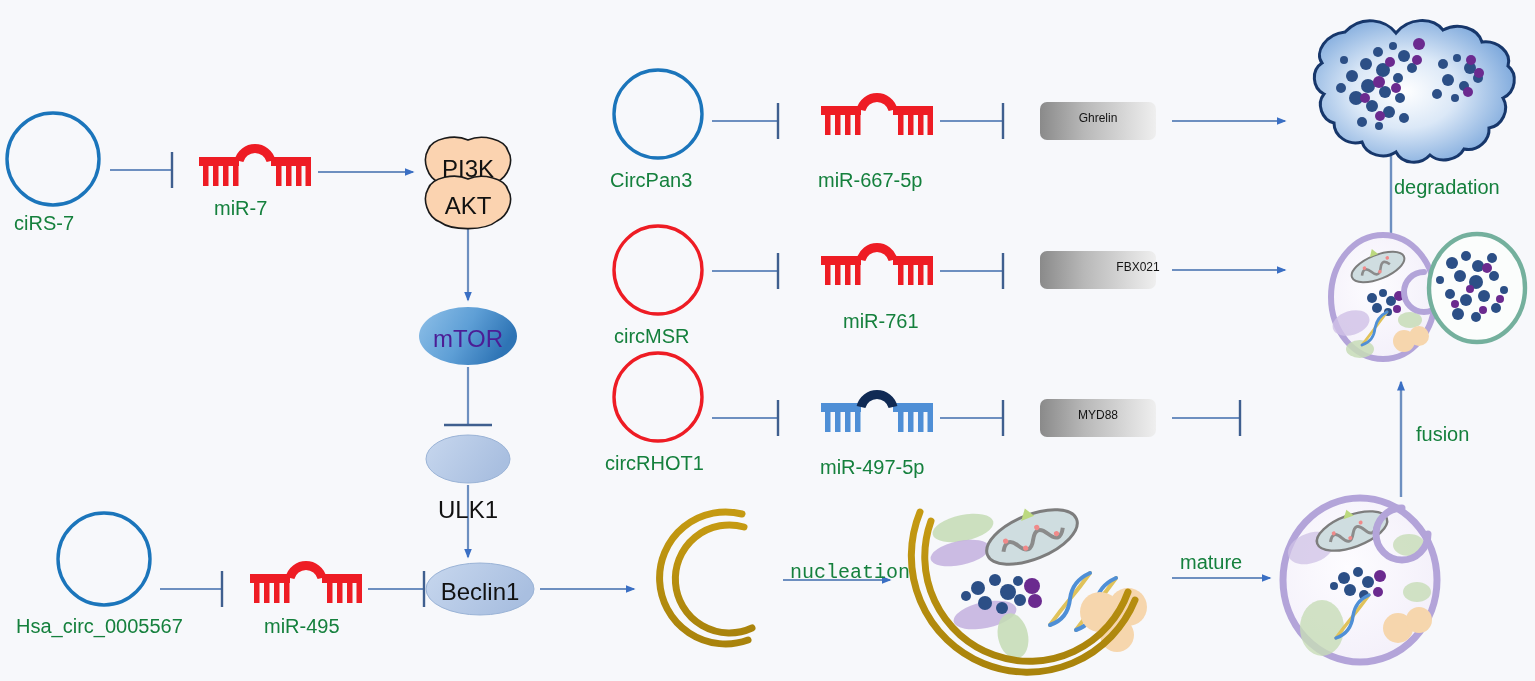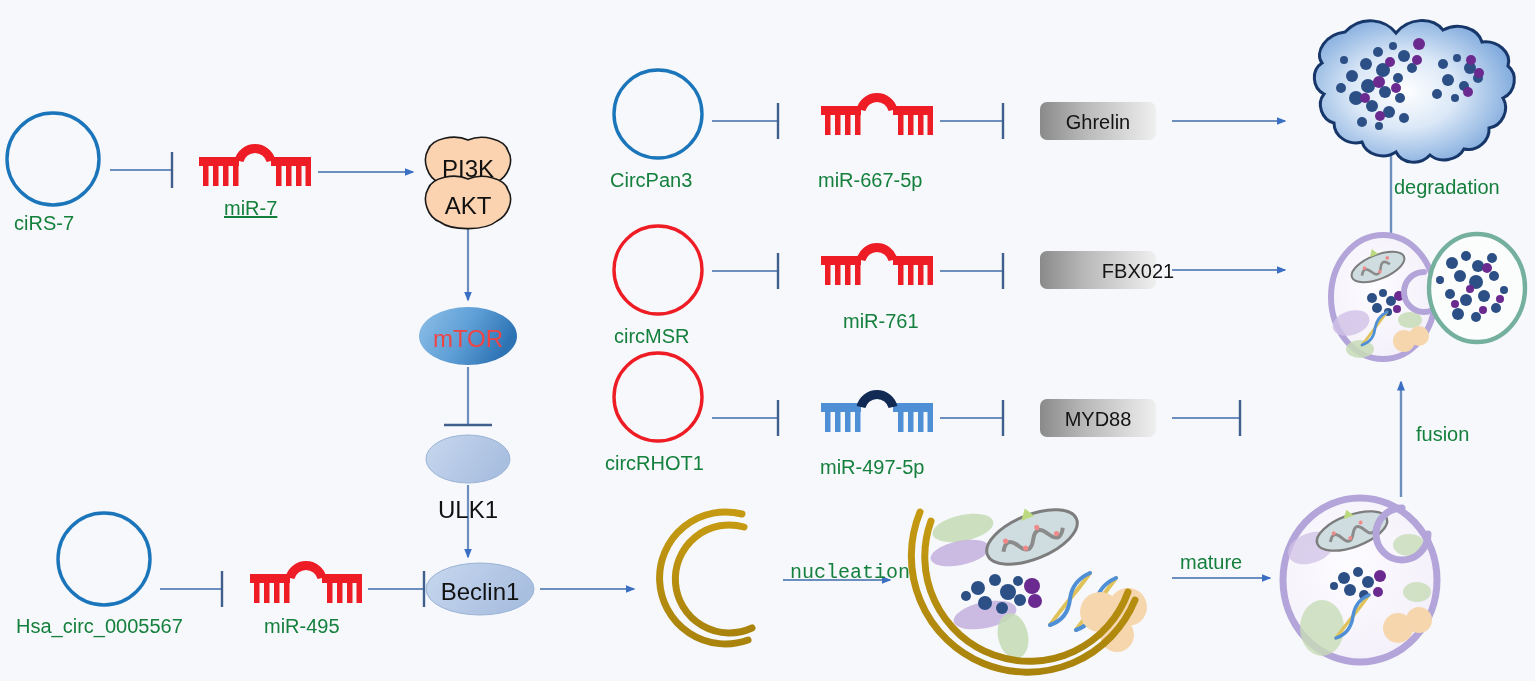--- a/index.html
+++ b/index.html
@@ -40,21 +40,21 @@
     position: absolute;
     font-family: "Liberation Sans", sans-serif;
     font-size: 24px;
     color: #111111;
     white-space: nowrap;
     text-align: center;
     line-height: 1;
     user-select: none;
   }
   .gene-text {
-    font-size: 20px;
+    font-size: 12px;
     color: #141414;
   }
 </style>
 </head>
 <body>
 
 <div id="canvas">
 
   <svg class="layer" viewBox="0 0 1535 681">
     <defs>
@@ -441,29 +441,29 @@
       </g>
     </g>
   </svg>
 
   <div class="lbl lbl-node" style="left:14px;  top:213px;">ciRS-7</div>
   <div class="lbl lbl-node" style="left:610px; top:170px;">CircPan3</div>
   <div class="lbl lbl-node" style="left:614px; top:326px;">circMSR</div>
   <div class="lbl lbl-node" style="left:605px; top:453px;text-align:center;">circRHOT1</div>
   <div class="lbl lbl-node" style="left:16px;  top:616px;">Hsa_circ_0005567</div>
 
-  <div class="lbl lbl-node" style="left:224px; top:198px;text-decoration:underline;">miR-7</div>
+  <div class="lbl lbl-node" style="left:214px; top:198px;">miR-7</div>
   <div class="lbl lbl-node" style="left:818px; top:170px;">miR-667-5p</div>
   <div class="lbl lbl-node" style="left:843px; top:311px;">miR-761</div>
   <div class="lbl lbl-node" style="left:820px; top:457px;">miR-497-5p</div>
   <div class="lbl lbl-node" style="left:264px; top:616px;">miR-495</div>
 
   <div class="node-text" style="left:438px; top:157px; width:60px;">PI3K</div>
   <div class="node-text" style="left:438px; top:194px; width:60px;">AKT</div>
-  <div class="node-text" style="left:428px; top:327px; width:80px; color:#ef4444;">mTOR</div>
+  <div class="node-text" style="left:428px; top:327px; width:80px; color:#4c1d95;">mTOR</div>
   <div class="node-text" style="left:430px; top:450px; width:76px;margin-top:48px;">ULK1</div>
   <div class="node-text" style="left:432px; top:580px; width:96px;">Beclin1</div>
 
   <div class="node-text gene-text" style="left:1040px; top:112px; width:116px;">Ghrelin</div>
   <div class="node-text gene-text" style="left:1080px; top:261px; width:116px;">FBX021</div>
   <div class="node-text gene-text" style="left:1040px; top:409px; width:116px;">MYD88</div>
 
   <div class="lbl lbl-step" style="left:790px;  top:563px;font-family:Liberation Mono, monospace;">nucleation</div>
   <div class="lbl lbl-step" style="left:1180px; top:552px;text-align:right;">mature</div>
   <div class="lbl lbl-step" style="left:1394px; top:177px;text-align:right;">degradation</div>

